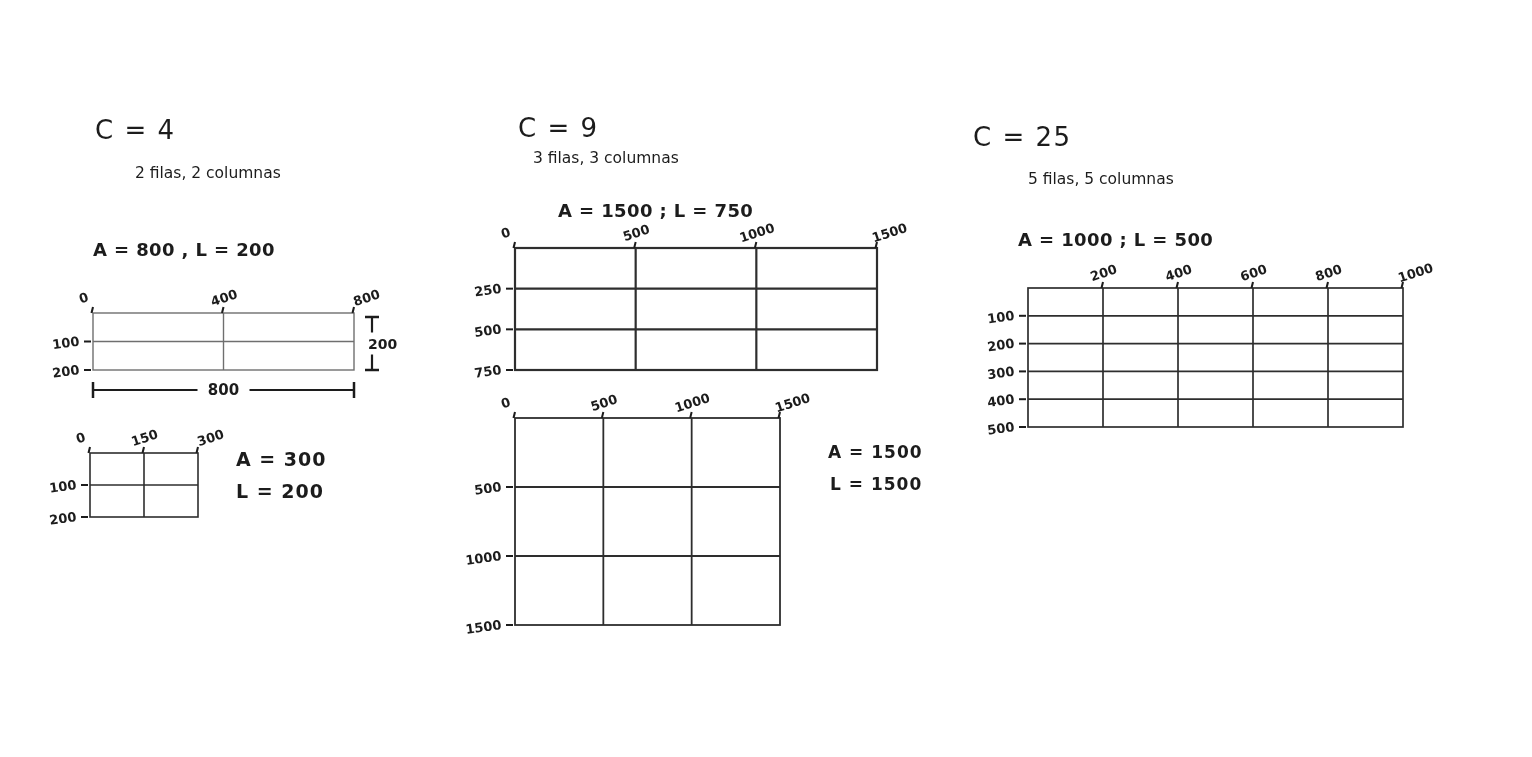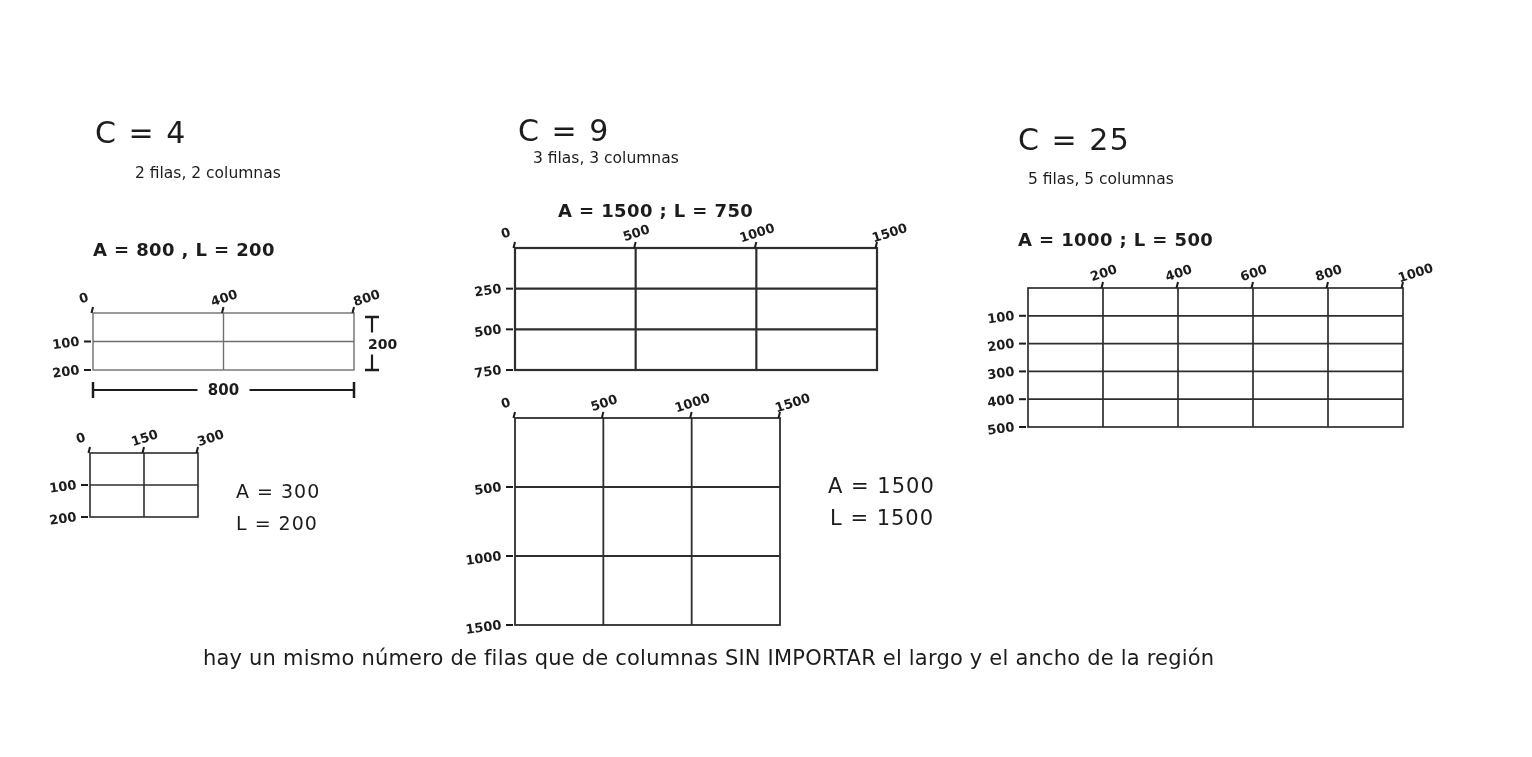--- a/index.html
+++ b/index.html
@@ -7,25 +7,25 @@
     position: relative;
     width: 1532px;
     height: 757px;
     background: #ffffff;
     font-family: "DejaVu Sans", sans-serif;
     color: #1c1c1c;
     overflow: hidden;
   }
   .abs { position: absolute; white-space: nowrap; }
   .title      { font-size: 21px; letter-spacing: 0.3px; }
-  .c-label    { font-size: 30px; letter-spacing: 1.5px; }
+  .c-label    { font-size: 26px; letter-spacing: 1.5px; }
   .rc-label   { font-size: 15.5px; }
   .dims-label { font-size: 18px; font-weight: bold; letter-spacing: 0.4px; }
-  .side-label       { font-size: 19px; font-weight: normal; letter-spacing: 1px; margin-top: 32px; }
-  .side-label.small { font-size: 21px; }
+  .side-label       { font-size: 19px; font-weight: bold; letter-spacing: 1px; }
+  .side-label.small { font-size: 17px; }
   .footer-line { font-size: 21px; line-height: 31px; letter-spacing: 0.2px; }
   #grids-svg { position: absolute; left: 0; top: 0; pointer-events: none; }
 </style>
 </head>
 <body>
 
 <div class="page">
 
   <svg id="grids-svg" width="1532" height="757">
       <g>
@@ -145,26 +145,25 @@
 
 
   <div class="abs c-label" style="left:95px; top:115px;">C = 4</div>
   <div class="abs rc-label" style="left:135px; top:164px;">2 filas, 2 columnas</div>
   <div class="abs dims-label" style="left:93px; top:239px;">A = 800 ,  L = 200</div>
 
   <div class="abs c-label" style="left:518px; top:113px;">C = 9</div>
   <div class="abs rc-label" style="left:533px; top:149px;">3 filas, 3 columnas</div>
   <div class="abs dims-label" style="left:558px; top:200px;">A = 1500 ;  L = 750</div>
 
-  <div class="abs c-label" style="left:1018px; top:122px;">C = 25</div>
+  <div class="abs c-label" style="left:973px; top:122px;">C = 25</div>
   <div class="abs rc-label" style="left:1028px; top:170px;text-align:right;">5 filas, 5 columnas</div>
   <div class="abs dims-label" style="left:1018px; top:229px;">A = 1000  ;  L = 500</div>
 
   <div class="abs side-label" style="left:236px; top:448px;">A = 300</div>
   <div class="abs side-label" style="left:236px; top:480px;">L = 200</div>
   <div class="abs side-label small" style="left:828px; top:442px;">A = 1500</div>
   <div class="abs side-label small" style="left:830px; top:474px;">L = 1500</div>
 
   <div class="abs" style="left:203px; top:643px;">
-    <div class="footer-line">hay un mismo número de filas que de columnas SIN IMPORTAR el largo y el ancho de la región</div>
   </div>
 
 </div>
 
 </body></html>

